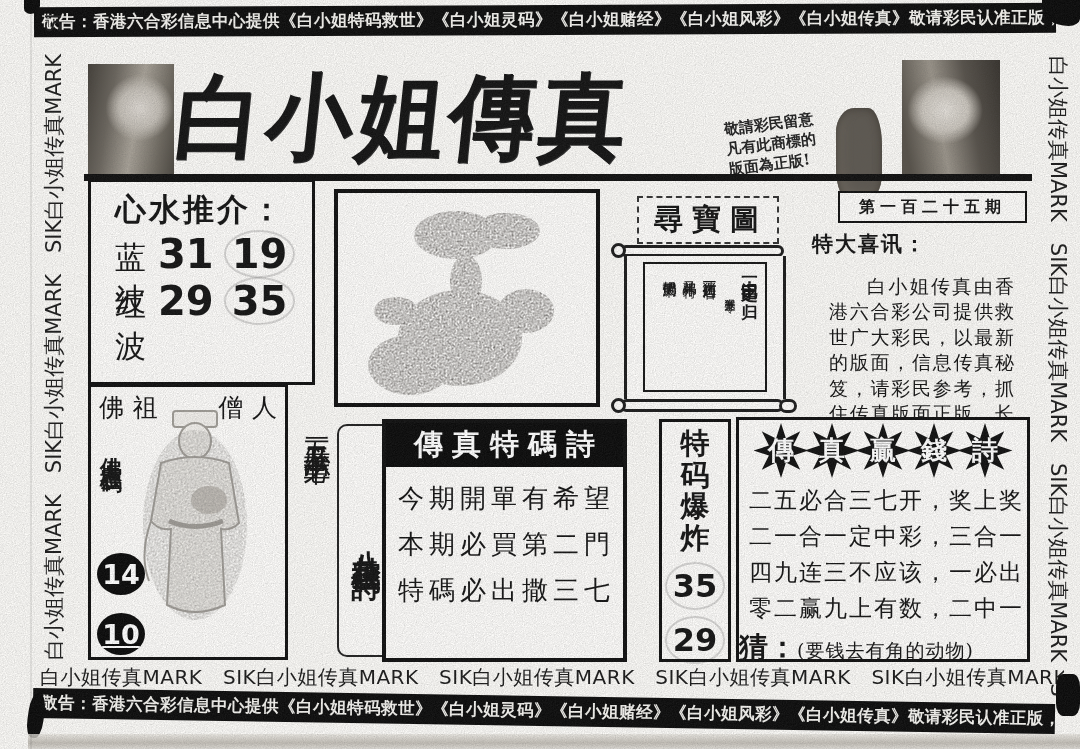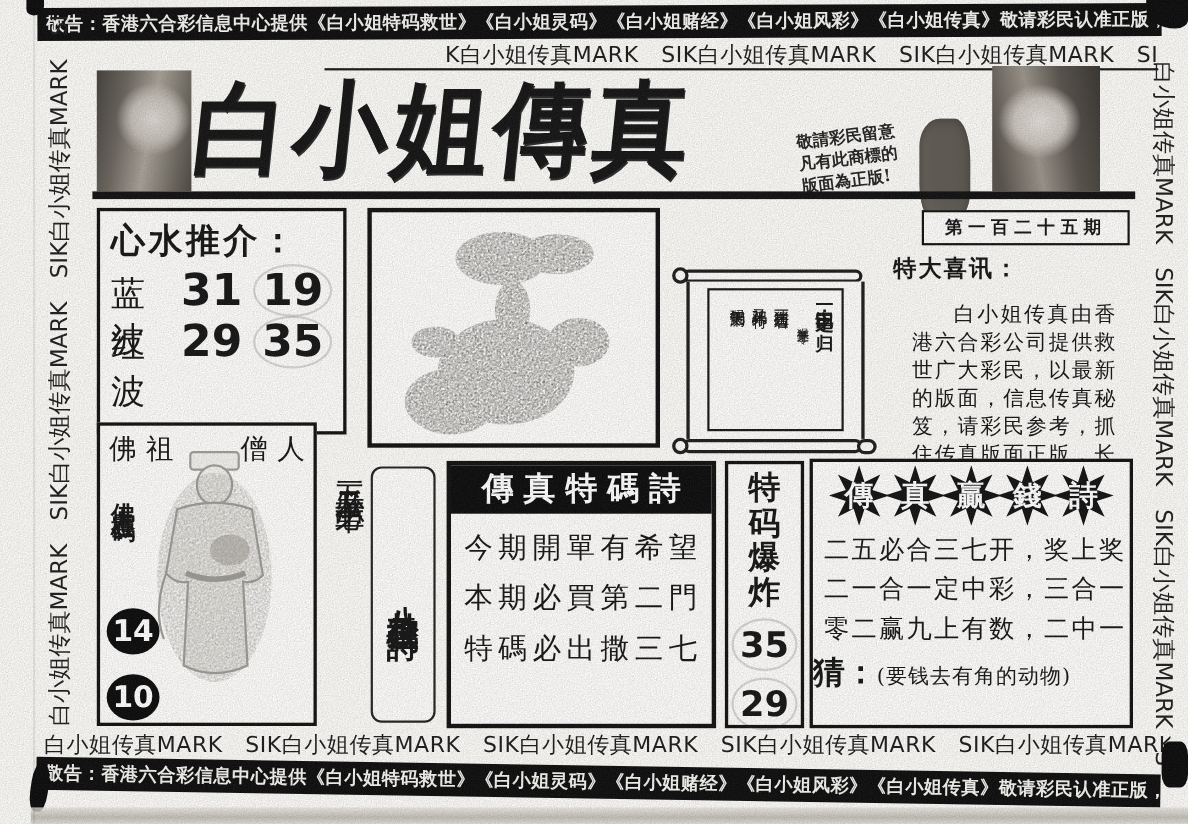--- a/index.html
+++ b/index.html
@@ -33,21 +33,21 @@
      text-shadow:1px 1px 0 #2a2a2a;}
   .notice{left:726px;top:112px;width:122px;font-size:15px;font-weight:bold;line-height:20px;
      transform:rotate(-7deg);color:#222;}
   .stamp{left:836px;top:108px;width:46px;height:94px;background:#5e5952;
      border-radius:40% 30% 38% 32%/26% 40% 30% 36%;
      box-shadow:inset 0 0 10px #3a362f, inset 4px -6px 12px #766f66;}
   .hrule{left:84px;top:174px;width:948px;height:7px;background:#101010;}
 
   
   .box{border:3px solid #101010;background:#fdfcfa;box-sizing:border-box;}
-  .tips{left:88px;top:189px;width:227px;height:206px;padding:6px 10px;}
+  .tips{left:88px;top:179px;width:227px;height:206px;padding:6px 24px;}
   .tips-title{font-size:31px;font-weight:bold;letter-spacing:3px;line-height:42px;}
   .tip-row{display:flex;align-items:baseline;height:47px;}
   .tip-label{font-size:31px;letter-spacing:2px;width:84px;}
   .tip-num{font-size:40px;font-weight:bold;font-family:"DejaVu Sans","Liberation Sans",sans-serif;
            margin-left:10px;line-height:44px;text-align:right;}
   .ring{border:2px solid rgba(40,40,40,0.18);border-radius:50%;padding:0 6px;}
 
   .img-box{left:334px;top:189px;width:266px;height:218px;border-width:4px;}
 
   .treasure-title{left:637px;top:196px;width:142px;height:48px;border:2px dashed #333;
@@ -84,21 +84,21 @@
      color:#fff;display:flex;align-items:center;justify-content:center;font-size:27px;font-weight:bold;
      font-family:"DejaVu Sans","Liberation Sans",sans-serif;}
   .monk{position:absolute;left:34px;top:18px;}
 
   .side-verse{left:299px;top:416px;height:246px;writing-mode:vertical-rl;text-orientation:upright;
      font-size:27px;letter-spacing:3px;}
   .bagua{left:337px;top:424px;width:59px;height:233px;border:2px solid #222;border-radius:10px;
      display:flex;align-items:center;justify-content:center;background:#fdfcfa;box-sizing:border-box;}
   .bagua-t{writing-mode:vertical-rl;text-orientation:upright;font-size:29px;font-weight:bold;letter-spacing:5px;}
 
-  .special{left:406px;top:419px;width:245px;height:243px;border-width:4px;}
+  .special{left:382px;top:419px;width:245px;height:243px;border-width:4px;}
   .special-head{height:44px;background:#0b0b0b;color:#fff;display:flex;align-items:center;
      justify-content:center;font-size:29px;font-weight:bold;letter-spacing:9px;padding-left:9px;}
   .special-body{padding:8px 12px;}
   .sp-line{font-size:26px;line-height:46px;letter-spacing:5px;white-space:nowrap;}
 
   .explosion{left:659px;top:419px;width:72px;height:243px;display:flex;flex-direction:column;
      align-items:center;padding-top:6px;}
   .ex-char{font-size:29px;font-weight:bold;line-height:31.5px;}
   .ex-num{font-size:32px;font-weight:bold;line-height:44px;
      font-family:"DejaVu Sans","Liberation Sans",sans-serif;}
@@ -121,21 +121,20 @@
      background:linear-gradient(#e7e4de,#b5b0a7 60%,#d8d5cf);opacity:0.8;}
   .left-edge{left:30px;top:0;width:2px;height:749px;background:rgba(0,0,0,0.08);}
 </style>
 </head>
 <body>
 
 <div class="page">
 
   <div class="abs strip top-strip">敬告：香港六合彩信息中心提供《白小姐特码救世》《白小姐灵码》《白小姐赌经》《白小姐风彩》《白小姐传真》敬请彩民认准正版，提防假冒。</div>
 
-  <div class="abs mark-line sans k-line">K白小姐传真MARK　SIK白小姐传真MARK　SIK白小姐传真MARK　SI</div>
 
   <div class="abs photo photo-l"></div>
   <div class="abs main-title">白小姐傳真</div>
   <div class="abs notice">
     <div>敬請彩民留意</div>
     <div>凡有此商標的</div>
     <div>版面為正版!</div>
   </div>
   <div class="abs stamp"></div>
   <div class="abs photo photo-r"></div>
@@ -170,20 +169,21 @@
         <ellipse cx="168" cy="38" rx="34" ry="18"></ellipse>
         <ellipse cx="122" cy="145" rx="62" ry="48"></ellipse>
         <ellipse cx="72" cy="172" rx="42" ry="30"></ellipse>
         <ellipse cx="188" cy="118" rx="28" ry="22"></ellipse>
         <ellipse cx="58" cy="118" rx="22" ry="14"></ellipse>
         <ellipse cx="128" cy="88" rx="16" ry="26"></ellipse>
       </g>
     </svg>
   </div>
 
+  <div class="abs treasure-title">尋寶圖</div>
   <div class="abs scroll-bar" style="left:620px;top:245px;width:164px;height:12px;"></div>
   <div class="abs curl" style="left:611px;top:243px;"></div>
   <div class="abs scroll-body"></div>
   <div class="abs scroll-inner">
     <div class="vcol scroll-main">一字记之曰：归</div>
     <div class="vcol scroll-small">猴羊开三零</div>
     <div class="vcol scroll-col">猪在门边看一</div>
     <div class="vcol scroll-col">又鸡牛开特</div>
     <div class="vcol scroll-col">把码测天下</div>
   </div>
@@ -212,21 +212,21 @@
         <path d="M44 116 Q70 127 98 116" stroke-width="5" fill="none"></path>
         <path d="M26 116 Q14 150 24 176" fill="none"></path>
         <ellipse cx="84" cy="95" rx="18" ry="14" fill="#b9b4ac" stroke="none"></ellipse>
       </g>
       <g filter="url(#spk)" fill="#000" opacity="0.6">
         <ellipse cx="70" cy="120" rx="52" ry="95"></ellipse>
       </g>
     </svg>
     <div class="buddha-label">佛人靈碼</div>
     <div class="oval" style="top:166px;">14</div>
-    <div class="oval" style="top:226px;">10</div>
+    <div class="oval" style="top:226px;text-decoration:underline;">10</div>
   </div>
 
   <div class="abs side-verse">三五必发二主必中</div>
   <div class="abs bagua">
     <div class="bagua-t">八卦靈碼詩</div>
   </div>
 
   <div class="abs box special">
     <div class="special-head">傳真特碼詩</div>
     <div class="special-body">
@@ -259,20 +259,21 @@
       <div class="star">
           <span>錢</span>
         </div>
       <div class="star">
           <span>詩</span>
         </div>
     </div>
     <div style="margin-top:4px;">
       <div class="win-line">二五必合三七开，奖上奖</div>
       <div class="win-line">二一合一定中彩，三合一</div>
+      <div class="win-line">四九连三不应该，一必出</div>
       <div class="win-line">零二赢九上有数，二中一</div>
     </div>
     <div class="guess">
       <span class="guess-label">猜：</span><span class="guess-hint">(要钱去有角的动物)</span>
     </div>
   </div>
 
   <div class="abs mark-line sans b-line">白小姐传真MARK　SIK白小姐传真MARK　SIK白小姐传真MARK　SIK白小姐传真MARK　SIK白小姐传真MARK　SIK</div>
   <div class="abs strip bottom-strip">敬告：香港六合彩信息中心提供《白小姐特码救世》《白小姐灵码》《白小姐赌经》《白小姐风彩》《白小姐传真》敬请彩民认准正版，提防假冒。</div>
 

